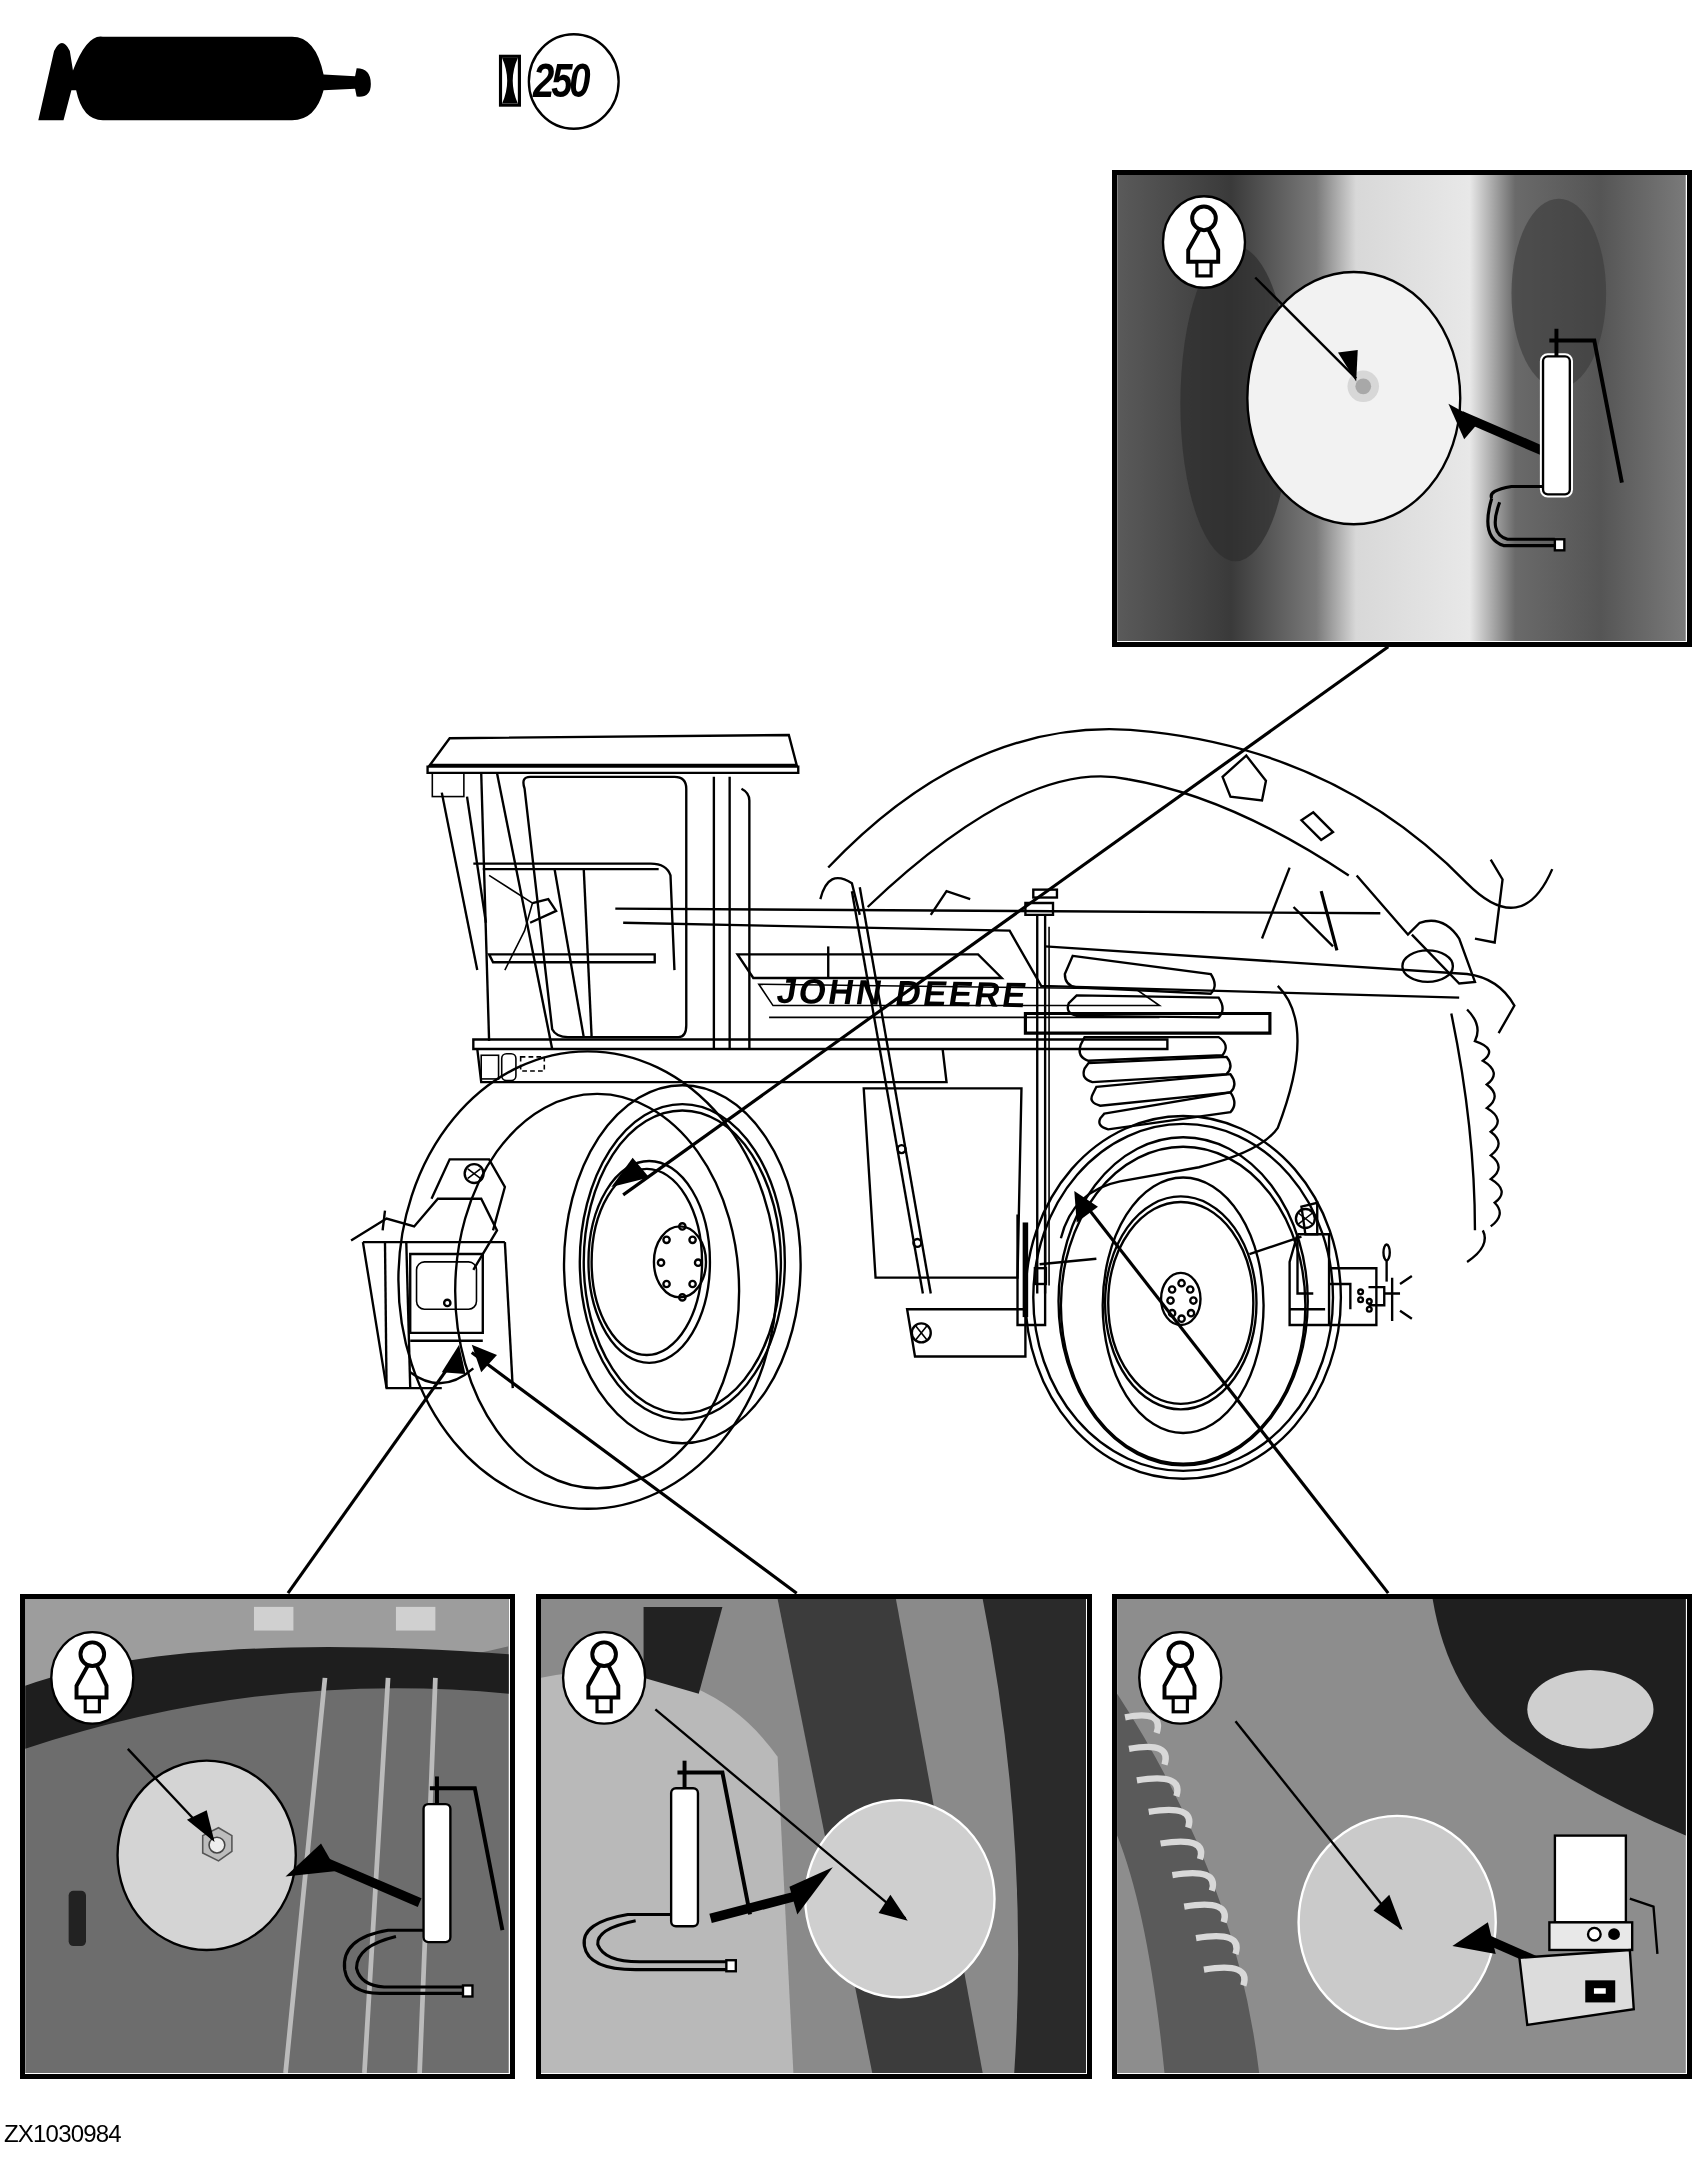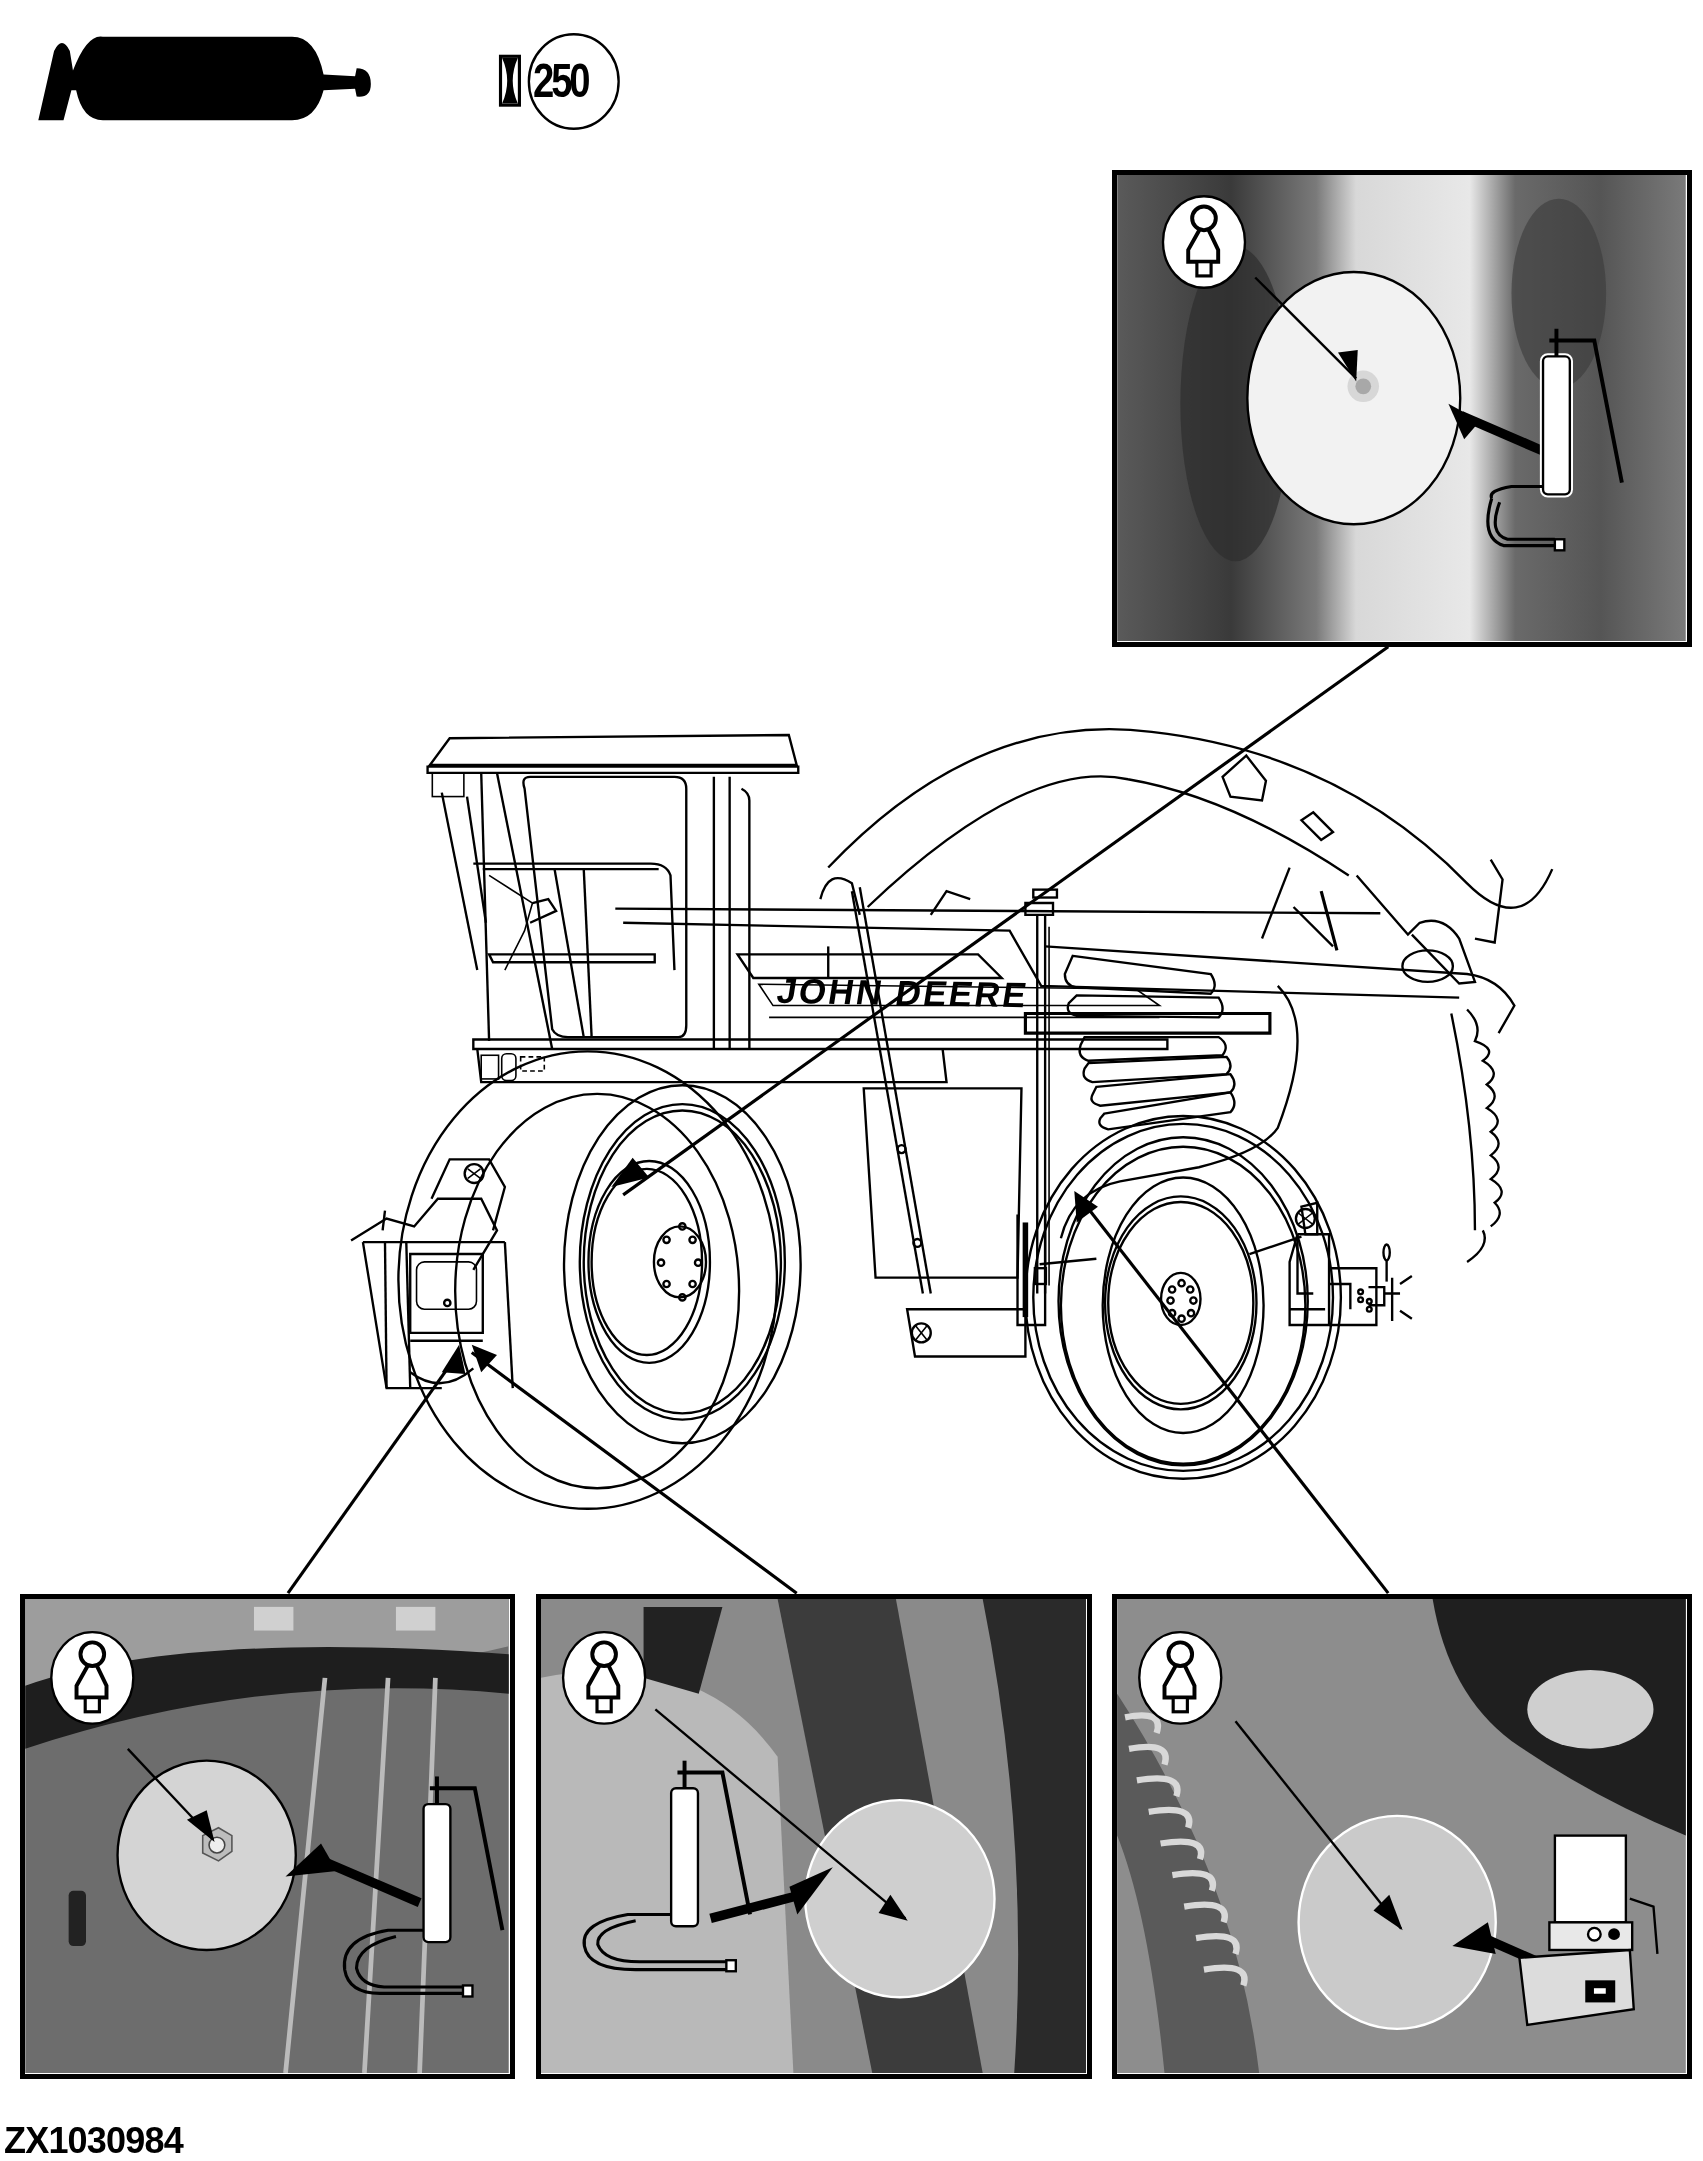--- a/index.html
+++ b/index.html
@@ -1,26 +1,26 @@
 <!DOCTYPE html>
 <html style="font-size:12.6px"><head>
   <meta charset="utf-8">
   <style>
     html, body { margin: 0; padding: 0; background: #ffffff; }
     body { width: 1703px; height: 2161px; position: relative; overflow: hidden;
            font-family: "Liberation Sans", sans-serif; color: #000; }
     .abs { position: absolute; }
     #header-grease-gun { left: 32px; top: 35px; width: 394px; height: 87px; }
-    #interval-badge { left: 495px; top: 30px; width: 126px; height: 103px; }
+    #interval-badge { left: 495px; top: 30px; width: 126px; height: 103px; font-style: italic; }
     .interval-text { position: absolute; left: 38px; top: 22px; font-size: 49px; font-weight: bold;
                      letter-spacing: -4px; font-family: "Liberation Sans", sans-serif; transform: scaleX(0.78); transform-origin: left center; }
     #drawing { left: 0; top: 0; width: 1703px; height: 2161px; }
     .panel { position: absolute; border: 5.5px solid #000; box-sizing: border-box; overflow: hidden; }
     .panel svg { position: absolute; left: 0; top: 0; }
-    #figure-id { left: 4px; top: 2120px; font-size: 36px; font-weight: bold; letter-spacing: -0.8px; }
+    #figure-id { left: 4px; top: 2120px; font-size: 24px; font-weight: normal; letter-spacing: -0.8px; }
     .decal { position: absolute; font-weight: 900; font-size: 35px; letter-spacing: 2.4px; transform: skewX(-8deg) rotate(1deg);
              font-family: "Liberation Sans", sans-serif; color: #000; }
   </style>
 </head>
 <body>
 
 <svg id="header-grease-gun" class="abs" viewBox="0 0 500 110">
   <path d="M8 108 L28 20 Q38 0 48 20 L52 45 Q70 -2 90 2 L330 2 Q360 2 370 50 L410 52 L412 42 Q430 42 430 62 Q430 80 412 78 L410 68 L370 70 Q360 108 330 108 L90 108 Q64 108 56 70 L50 70 L40 108 Z" fill="#000"></path>
 </svg>
 

